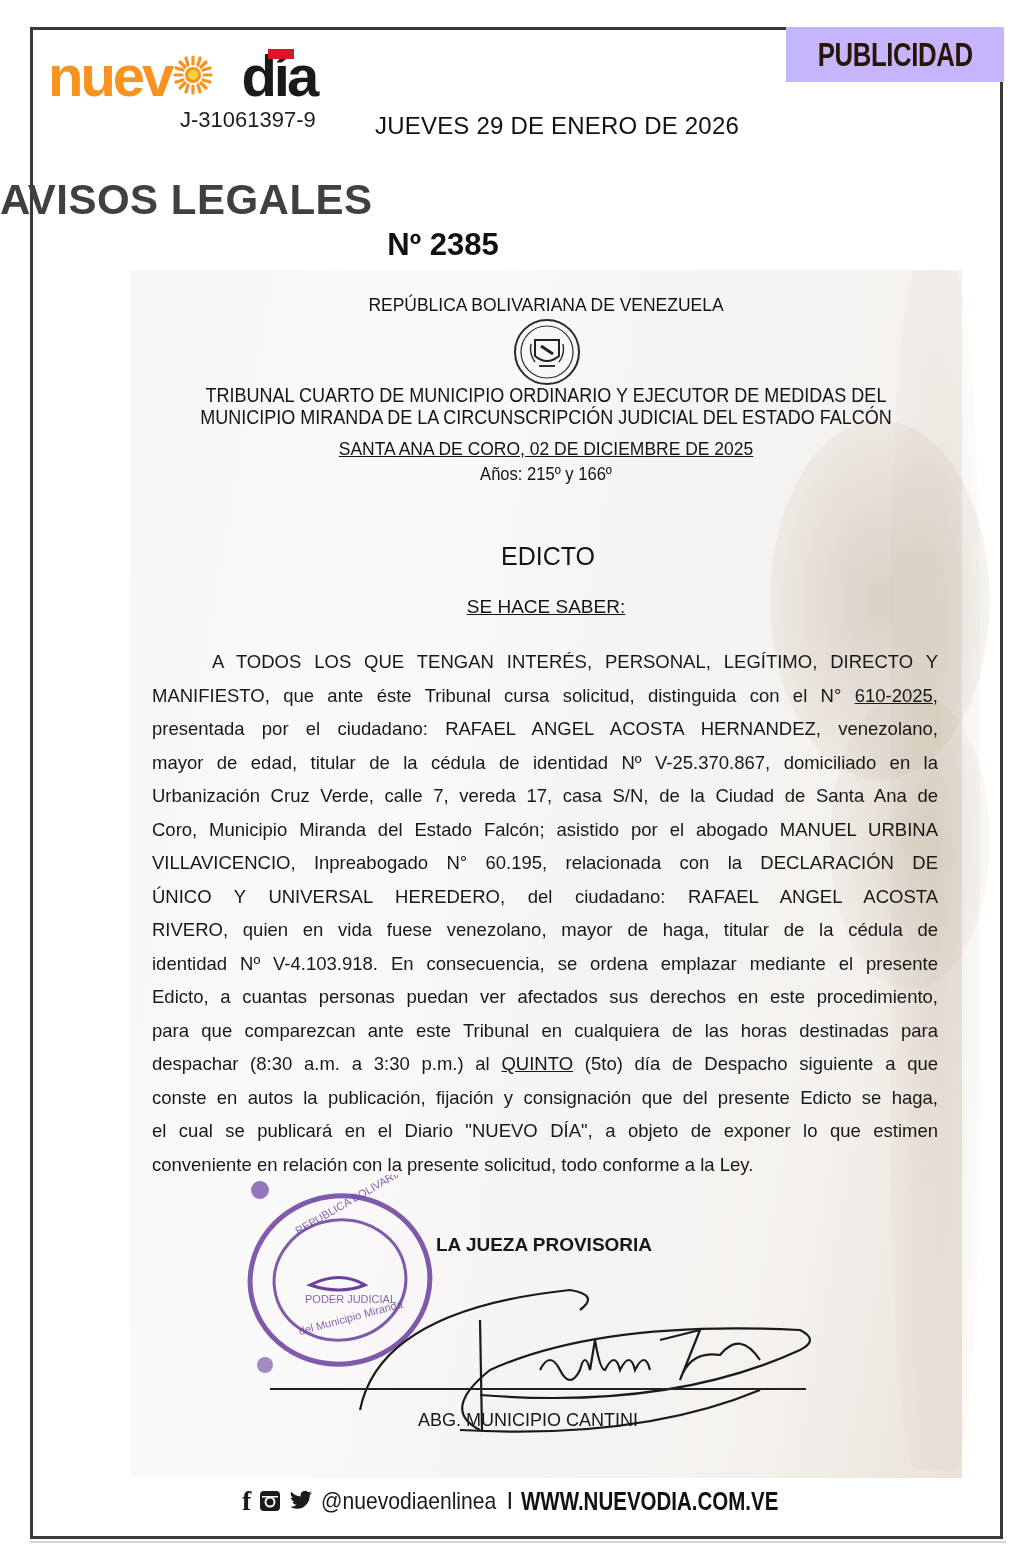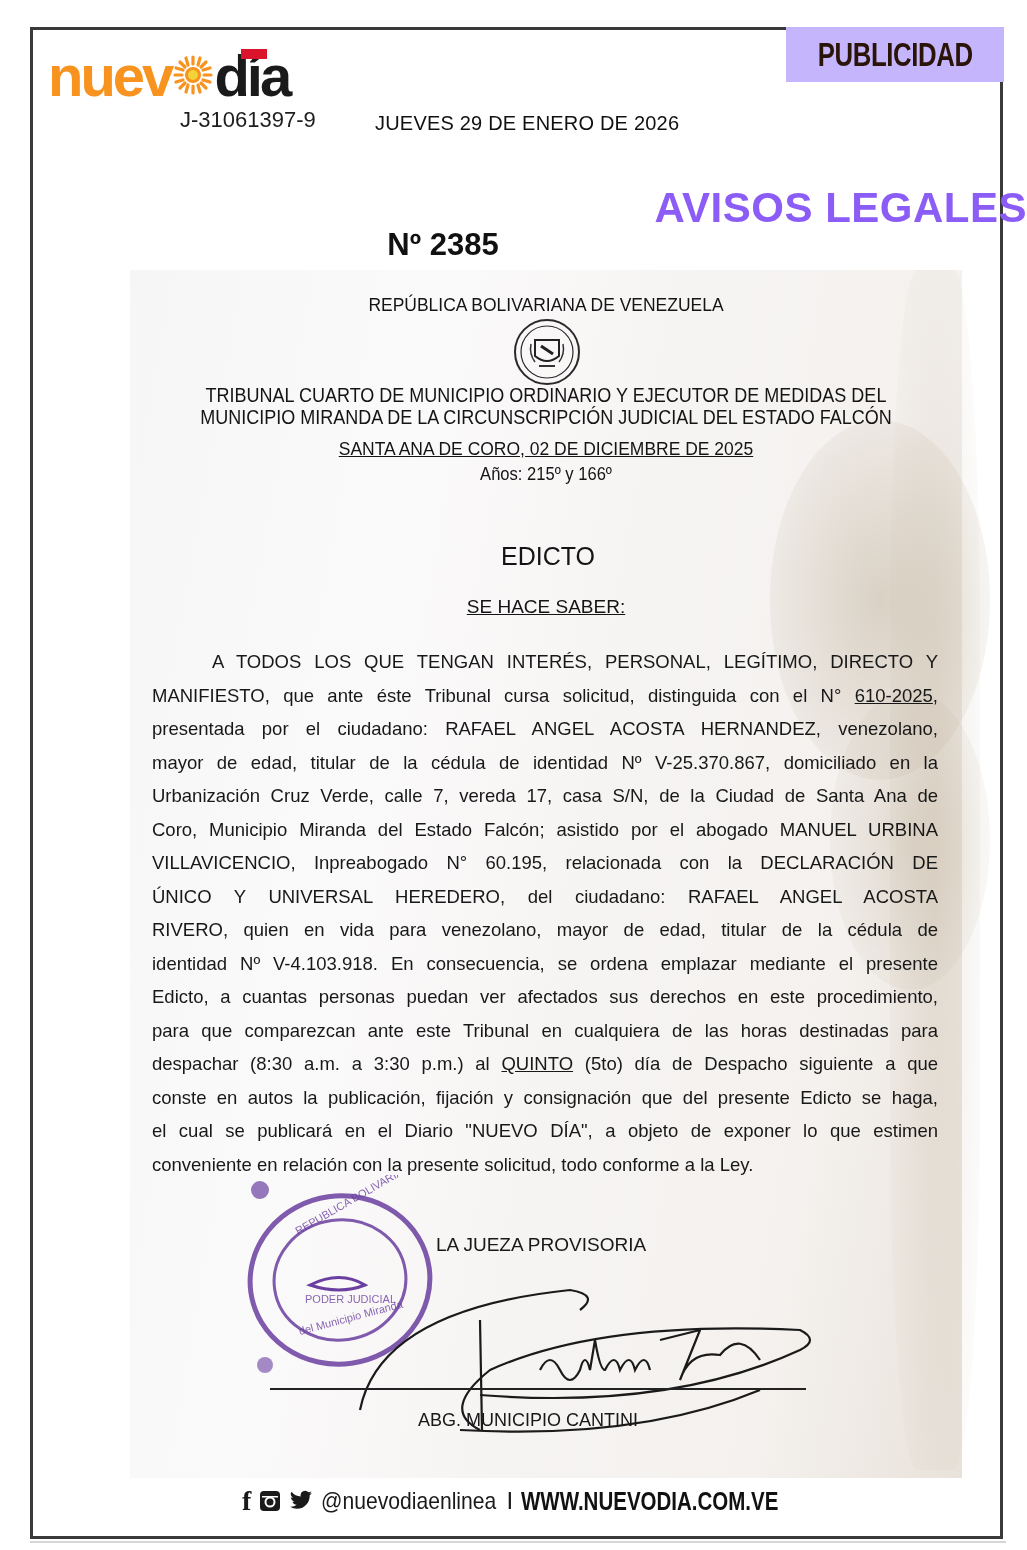--- a/index.html
+++ b/index.html
@@ -3,42 +3,42 @@
 <meta charset="utf-8">
 <style>
   html,body{margin:0;padding:0;background:#ffffff;}
   body{width:1027px;height:1550px;position:relative;overflow:hidden;font-family:"Liberation Sans",sans-serif;color:#111;}
   .frame{position:absolute;left:30px;top:27px;width:973px;height:1512px;border:3px solid #3a3a3a;box-sizing:border-box;background:#fff;}
   .frame-shadow{position:absolute;left:30px;top:1541px;width:976px;height:2px;background:#d6d6d6;}
   .pub-tab{position:absolute;left:786px;top:27px;width:218px;height:55px;background:#c4b5fd;display:flex;align-items:center;justify-content:center;}
   .pub-tab span{font-family:"Liberation Sans",sans-serif;font-weight:700;font-size:33px;color:#2a1408;letter-spacing:-0.5px;transform:scaleX(0.78);display:inline-block;}
   .logo{position:absolute;left:48px;top:46px;height:60px;display:flex;align-items:center;}
   .logo .nuev{font-family:"Liberation Sans",sans-serif;font-weight:900;font-size:58px;color:#f7931e;letter-spacing:-3px;line-height:50px;font-weight:bold;}
-  .logo .dia{font-family:"Liberation Sans",sans-serif;font-size:58px;color:#1a1a1a;letter-spacing:-3px;line-height:50px;font-weight:bold;position:relative;}
+  .logo .dia{font-family:"Liberation Sans",sans-serif;font-size:58px;color:#1a1a1a;letter-spacing:-3px;line-height:50px;font-weight:bold;position:relative;margin-left:27px;}
   .logo .dia-bar{position:absolute;left:27px;top:-2px;width:26px;height:10px;background:#d9142b;}
   .sun{width:40px;height:40px;margin:0 1px 2px 2px;position:relative;}
   .rif{position:absolute;left:180px;top:107px;font-size:22px;color:#1e1e1e;}
-  .date{position:absolute;left:375px;top:112px;font-size:20px;color:#111;letter-spacing:0.2px;}
-  .title{position:absolute;left:0;width:1027px;top:184px;text-align:right;font-weight:bold;font-size:42px;color:#8b5cf6;letter-spacing:0.5px;}
+  .date{position:absolute;left:375px;top:112px;font-size:24px;color:#111;letter-spacing:0.2px;}
+  .title{position:absolute;left:0;width:1027px;top:176px;text-align:left;font-weight:bold;font-size:42px;color:#404040;letter-spacing:0.5px;}
   .number{position:absolute;left:0;width:874px;top:227px;text-align:center;font-weight:bold;font-size:31px;color:#111;padding-left:12px;box-sizing:border-box;}
   .scan{position:absolute;left:130px;top:270px;width:832px;height:1208px;background:linear-gradient(100deg,#f7f6f6 0%,#fbfafa 30%,#f6f4f3 55%,#f4f1ee 80%,#e9e2da 100%);}
   .stain{position:absolute;border-radius:50%;background:radial-gradient(ellipse at center,rgba(170,150,120,0.35),rgba(170,150,120,0));}
   .doc{position:absolute;left:0;top:0;width:832px;height:100%;}
   .c{position:absolute;left:0;width:100%;text-align:center;font-family:"Liberation Sans",sans-serif;color:#141414;}
   .rep{top:24px;font-size:19px;transform:scaleX(0.92);}
   .trib{top:114px;font-size:20px;line-height:22px;transform:scaleX(0.9);}
   .city{top:168px;font-size:19px;text-decoration:underline;transform:scaleX(0.92);}
   .anos{top:194px;font-size:18px;transform:scaleX(0.92);}
   .edicto{top:272px;font-size:25px;left:2px;}
   .sabe{top:326px;font-size:19px;text-decoration:underline;}
   .seal-top{position:absolute;left:383px;top:48px;width:68px;height:68px;}
   .body{position:absolute;left:22px;top:375px;width:786px;font-size:18.5px;line-height:33.5px;color:#181818;text-align:justify;}
   .line{display:block;text-align:justify;text-align-last:justify;white-space:nowrap;transform-origin:left;}
   .u{text-decoration:underline;}
-  .jueza{position:absolute;left:306px;top:964px;font-size:19px;color:#181818;}
+  .jueza{position:absolute;left:306px;top:964px;font-size:19px;color:#181818;font-weight:bold;}
   .sigline{position:absolute;left:140px;top:1118px;width:536px;height:2px;background:#222;}
   .abg{position:absolute;left:288px;top:1140px;font-size:18px;color:#181818;}
   .stamp{position:absolute;left:110px;top:905px;width:200px;height:200px;}
   .signature{position:absolute;left:210px;top:1000px;width:480px;height:170px;}
   .footer{position:absolute;left:242px;top:1484px;height:34px;display:flex;align-items:center;gap:8px;}
   .footer .ico{font-weight:bold;font-size:24px;color:#1a1a1a;}
   .footer .handle{font-size:24px;color:#1a1a1a;transform:scaleX(0.88);transform-origin:left;display:inline-block;margin-right:-22px;}
   .footer .sep{font-size:24px;color:#1a1a1a;}
   .footer .web{font-size:25px;font-weight:bold;color:#111;transform:scaleX(0.82);transform-origin:left;display:inline-block;}
 </style>
@@ -113,21 +113,21 @@
 
     <div class="body">
       <span class="line" style="padding-left:60px;">A TODOS LOS QUE TENGAN INTERÉS, PERSONAL, LEGÍTIMO, DIRECTO Y</span>
       <span class="line">MANIFIESTO, que ante éste Tribunal cursa solicitud, distinguida con el N° <span class="u">610-2025</span>,</span>
       <span class="line">presentada por el ciudadano: RAFAEL ANGEL ACOSTA HERNANDEZ, venezolano,</span>
       <span class="line">mayor de edad, titular de la cédula de identidad Nº V-25.370.867, domiciliado en la</span>
       <span class="line">Urbanización Cruz Verde, calle 7, vereda 17, casa S/N, de la Ciudad de Santa Ana de</span>
       <span class="line">Coro, Municipio Miranda del Estado Falcón; asistido por el abogado MANUEL URBINA</span>
       <span class="line">VILLAVICENCIO, Inpreabogado N° 60.195, relacionada con la DECLARACIÓN DE</span>
       <span class="line">ÚNICO Y UNIVERSAL HEREDERO, del ciudadano: RAFAEL ANGEL ACOSTA</span>
-      <span class="line">RIVERO, quien en vida para venezolano, mayor de edad, titular de la cédula de</span>
+      <span class="line">RIVERO, quien en vida fuese venezolano, mayor de haga, titular de la cédula de</span>
       <span class="line">identidad Nº V-4.103.918. En consecuencia, se ordena emplazar mediante el presente</span>
       <span class="line">Edicto, a cuantas personas puedan ver afectados sus derechos en este procedimiento,</span>
       <span class="line">para que comparezcan ante este Tribunal en cualquiera de las horas destinadas para</span>
       <span class="line">despachar (8:30 a.m. a 3:30 p.m.) al <span class="u">QUINTO</span> (5to) día de Despacho siguiente a que</span>
       <span class="line">conste en autos la publicación, fijación y consignación que del presente Edicto se haga,</span>
       <span class="line">el cual se publicará en el Diario "NUEVO DÍA", a objeto de exponer lo que estimen</span>
       <span class="line" style="text-align-last:left;">conveniente en relación con la presente solicitud, todo conforme a la Ley.</span>
     </div>
 
     <svg class="stamp" viewBox="0 0 200 200">

